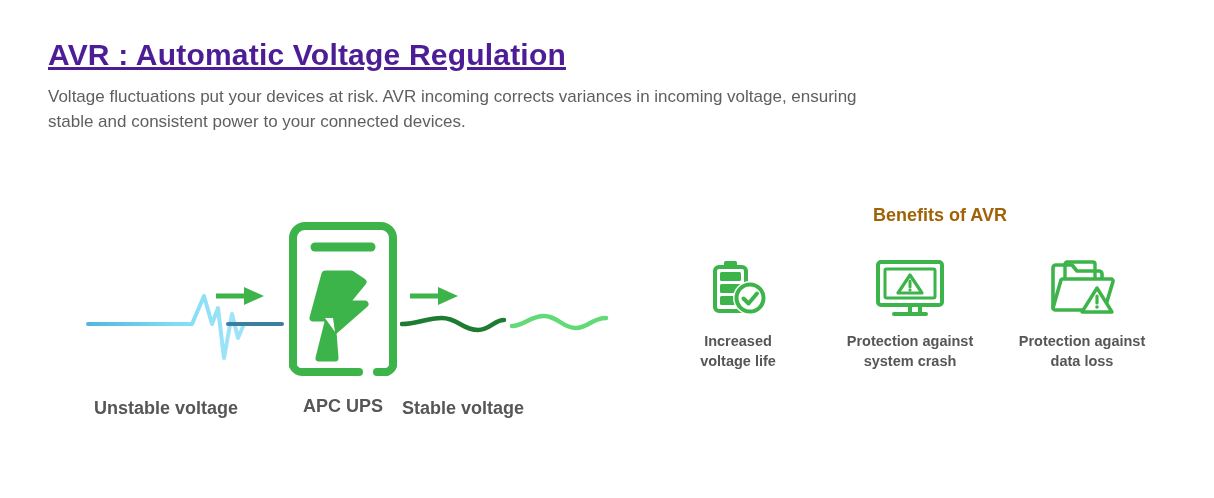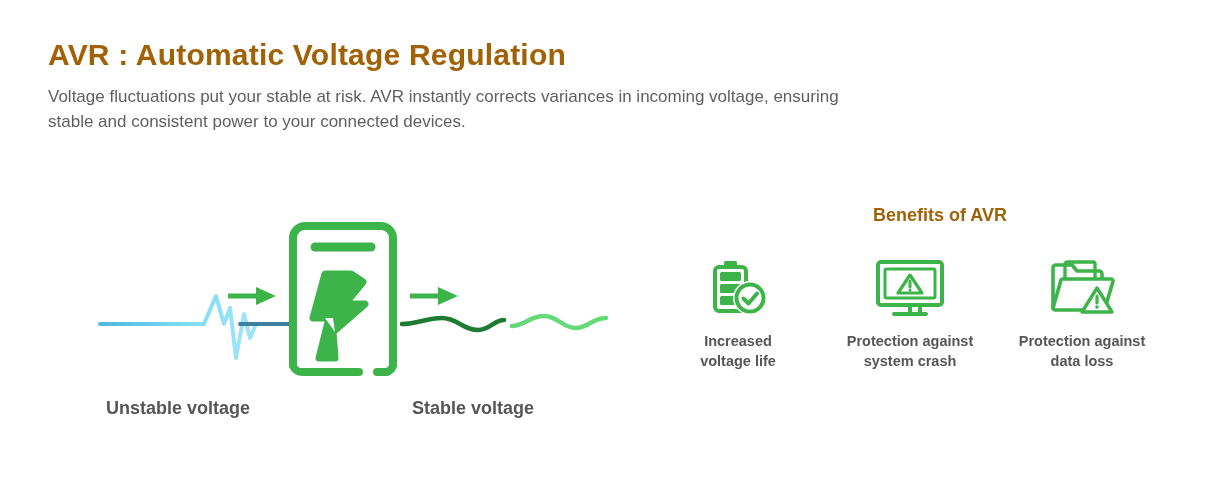--- a/index.html
+++ b/index.html
@@ -19,24 +19,25 @@
   
   .header {
     position: absolute;
     left: 48px;
     top: 38px;
     width: 1100px;
   }
   .page-title {
     font-size: 30px;
     font-weight: bold;
-    color: #a16207;
+    color: #4c1d95;
     letter-spacing: 0.2px;
     margin: 0 0 14px 0;
     line-height: 1.1;
+    text-decoration: underline;
   }
   .page-subtitle {
     font-size: 17px;
     font-weight: 500;
     color: #5f5f5f;
     line-height: 1.45;
     margin: 0;
     max-width: 820px;
   }
 
@@ -45,21 +46,21 @@
     position: absolute;
     left: 0;
     top: 200px;
     width: 1214px;
     height: 260px;
   }
 
   
   .flow-left {
     position: absolute;
-    left: 96px;
+    left: 84px;
     top: 60px;
     width: 200px;
     height: 120px;
   }
   .flow-right {
     position: absolute;
     left: 400px;
     top: 60px;
     width: 220px;
     height: 120px;
@@ -68,21 +69,21 @@
 
   .flow-label {
     position: absolute;
     top: 138px;
     font-size: 18px;
     font-weight: bold;
     color: #565656;
     white-space: nowrap;
   }
   .flow-label.left  { left: 10px; }
-  .flow-label.right { left: 12px; }
+  .flow-label.right { left: 2px; }
 
   
   .ups {
     position: absolute;
     left: 289px;
     top: 22px;
     width: 108px;
     height: 160px;
   }
   .ups-label {
@@ -133,21 +134,21 @@
     color: #565656;
     line-height: 1.35;
     white-space: pre-line;
   }
 </style>
 </head>
 <body>
 
 <div class="header">
   <h1 class="page-title">AVR : Automatic Voltage Regulation</h1>
-  <p class="page-subtitle">Voltage fluctuations put your stable at risk. AVR instantly corrects variances in incoming voltage, ensuring stable and consistent power to your connected devices.</p>
+  <p class="page-subtitle">Voltage fluctuations put your devices at risk. AVR incoming corrects variances in incoming voltage, ensuring stable and consistent power to your connected devices.</p>
 </div>
 
 <div class="illustration">
 
   <div class="flow-left">
     <svg class="wave-svg" width="200" height="130" viewBox="0 0 200 130">
       <defs>
         <linearGradient id="blueGrad" x1="0" y1="0" x2="1" y2="0">
           <stop offset="0%" stop-color="#4FB8DC"></stop>
           <stop offset="45%" stop-color="#7CDCF5"></stop>
@@ -174,20 +175,21 @@
     <svg width="108" height="160" viewBox="0 0 108 160">
 
       <path d="M88,150 L98,150 A10,10 0 0 0 104,144 L104,16 A12,12 0 0 0 92,4 L16,4 A12,12 0 0 0 4,16 L4,144 A10,10 0 0 0 14,150 L70,150" fill="none" stroke="#3CB44A" stroke-width="8" stroke-linecap="round" stroke-linejoin="round"></path>
 
       <line x1="26" y1="25" x2="82" y2="25" stroke="#3CB44A" stroke-width="9" stroke-linecap="round"></line>
 
       <path d="M62,52 L36,52 L36,52 L24,96 L40,96 L30,136 L46,136 L44,110 L76,82 L56,82 L74,60 Z" fill="#3CB44A" stroke="#3CB44A" stroke-width="7" stroke-linejoin="round"></path>
       <path d="M46,110 L44,96 L36,96" fill="#ffffff" stroke="#ffffff" stroke-width="0"></path>
     </svg>
   </div>
+  <div class="ups-label">APC UPS</div>
 
   <div class="flow-right">
 
     <svg width="52" height="24" viewBox="0 0 52 24" style="position:absolute;left:8px;top:24px;">
       <line x1="2" y1="12" x2="34" y2="12" stroke="#3CB44A" stroke-width="5" stroke-linecap="butt"></line>
       <polygon points="30,3 50,12 30,21" fill="#3CB44A"></polygon>
     </svg>
     <svg class="wave-svg" width="210" height="130" viewBox="0 0 210 130">
 
       <path d="M2,64 C18,64 26,58 42,58 C58,58 62,70 78,70 C90,70 94,60 104,60" fill="none" stroke="#1E7B32" stroke-width="4.5" stroke-linecap="round" stroke-linejoin="round"></path>

